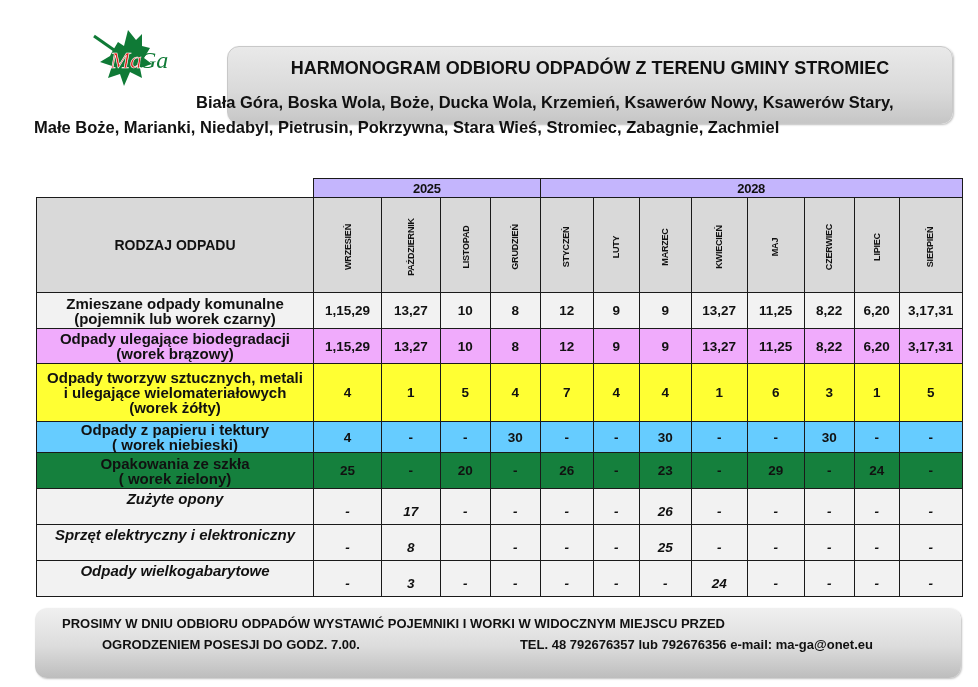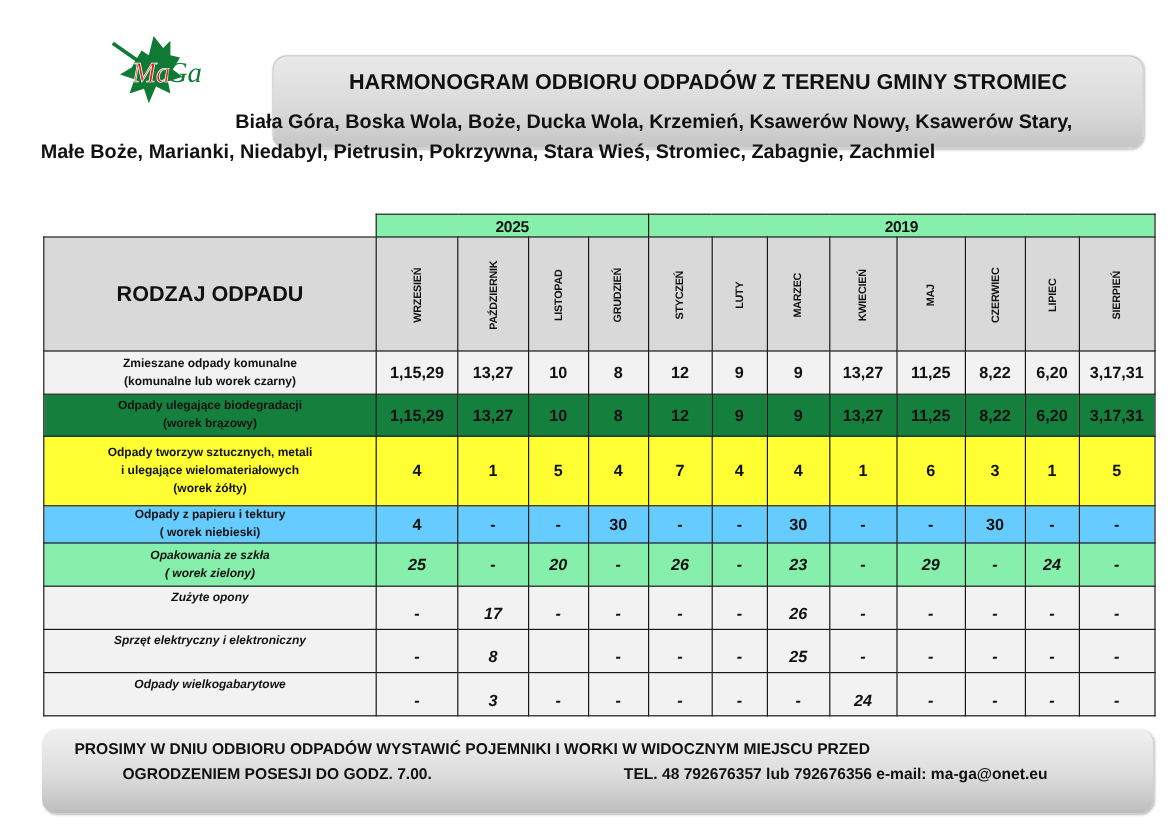--- a/index.html
+++ b/index.html
@@ -25,32 +25,32 @@
     font-weight: bold; font-size: 16.5px; line-height: 24.5px;
     text-indent: 162px;
   }
 
   table.sched {
     position: absolute; left: 36px; top: 178px;
     border-collapse: collapse; font-weight: bold;
     table-layout: fixed;
   }
   table.sched td, table.sched th { border: 1.5px solid #1a1a1a; text-align: center; vertical-align: middle; }
-  .yr { background: #86efac; font-family: "Liberation Sans", sans-serif; font-size: 13px; height: 19px; letter-spacing: -0.3px; }
+  .yr { background: #c4b5fd; font-family: "Liberation Sans", sans-serif; font-size: 13px; height: 19px; letter-spacing: -0.3px; }
   .mh { background: #d9d9d9; height: 95px; }
   .mh span { display: inline-block; transform: rotate(-90deg); white-space: nowrap; font-size: 9px; font-weight: bold; letter-spacing: -0.2px; }
-  .rh { background: #d9d9d9; font-size: 18px; font-weight: bold; }
+  .rh { background: #d9d9d9; font-size: 14px; font-weight: bold; }
   .blank { border: none !important; background: transparent; }
-  .type { font-size: 10px; line-height: 15px; padding: 0 4px; }
+  .type { font-size: 15px; line-height: 15px; padding: 0 4px; }
   .val { font-size: 13.5px; }
   .r-mixed td { background: #f2f2f2; height: 36px; }
-  .r-bio td { background: #15803d; height: 35px; }
+  .r-bio td { background: #f0abfc; height: 35px; }
   .r-plastic td { background: #ffff33; height: 58px; }
   .r-paper td { background: #66ccff; height: 23px; }
-  .r-glass td { background: #86efac; height: 36px; font-style: italic; }
+  .r-glass td { background: #15803d; height: 36px; }
   .r-tyres td, .r-electro td, .r-bulky td { background: #f2f2f2; height: 36px; font-style: italic; }
   .r-tyres td.type, .r-electro td.type, .r-bulky td.type { vertical-align: top; padding-top: 2px; }
   .r-tyres td.val, .r-electro td.val, .r-bulky td.val { vertical-align: middle; padding-top: 10px; }
 
   .footer-box {
     position: absolute; left: 35px; top: 608px; width: 926px; height: 70px;
     border-radius: 12px;
     background: linear-gradient(to bottom, #f0f0f0 0%, #dcdcdc 55%, #bdbdbd 100%);
     box-shadow: 1px 1px 2px rgba(0,0,0,0.25);
     font-weight: bold; font-size: 13px; line-height: 21px;
@@ -90,21 +90,21 @@
       <col style="width:56px">
     <col style="width:57px">
       <col style="width:50px">
       <col style="width:45px">
       <col style="width:63px">
   </colgroup>
   <thead>
     <tr id="year-row">
       <th class="blank"></th>
     <th class="yr" colspan="4">2025</th>
-        <th class="yr" colspan="8">2019</th>
+        <th class="yr" colspan="8">2028</th>
       </tr>
     <tr id="month-row">
       <th class="rh">RODZAJ ODPADU</th>
     <th class="mh"><span>WRZESIEŃ</span></th>
         <th class="mh"><span>PAŹDZIERNIK</span></th>
         <th class="mh"><span>LISTOPAD</span></th>
         <th class="mh"><span>GRUDZIEŃ</span></th>
         <th class="mh"><span>STYCZEŃ</span></th>
         <th class="mh"><span>LUTY</span></th>
         <th class="mh"><span>MARZEC</span></th>
@@ -112,21 +112,21 @@
         <th class="mh"><span>MAJ</span></th>
         <th class="mh"><span>CZERWIEC</span></th>
         <th class="mh"><span>LIPIEC</span></th>
         <th class="mh"><span>SIERPIEŃ</span></th>
       </tr>
   </thead>
   <tbody id="sched-body">
       <tr class="r-mixed">
         <td class="type">
           <div>Zmieszane odpady komunalne</div>
-          <div>(komunalne lub worek czarny)</div>
+          <div>(pojemnik lub worek czarny)</div>
         </td>
         <td class="val">1,15,29</td>
         <td class="val">13,27</td>
         <td class="val">10</td>
         <td class="val">8</td>
         <td class="val">12</td>
         <td class="val">9</td>
         <td class="val">9</td>
         <td class="val">13,27</td>
         <td class="val">11,25</td>

